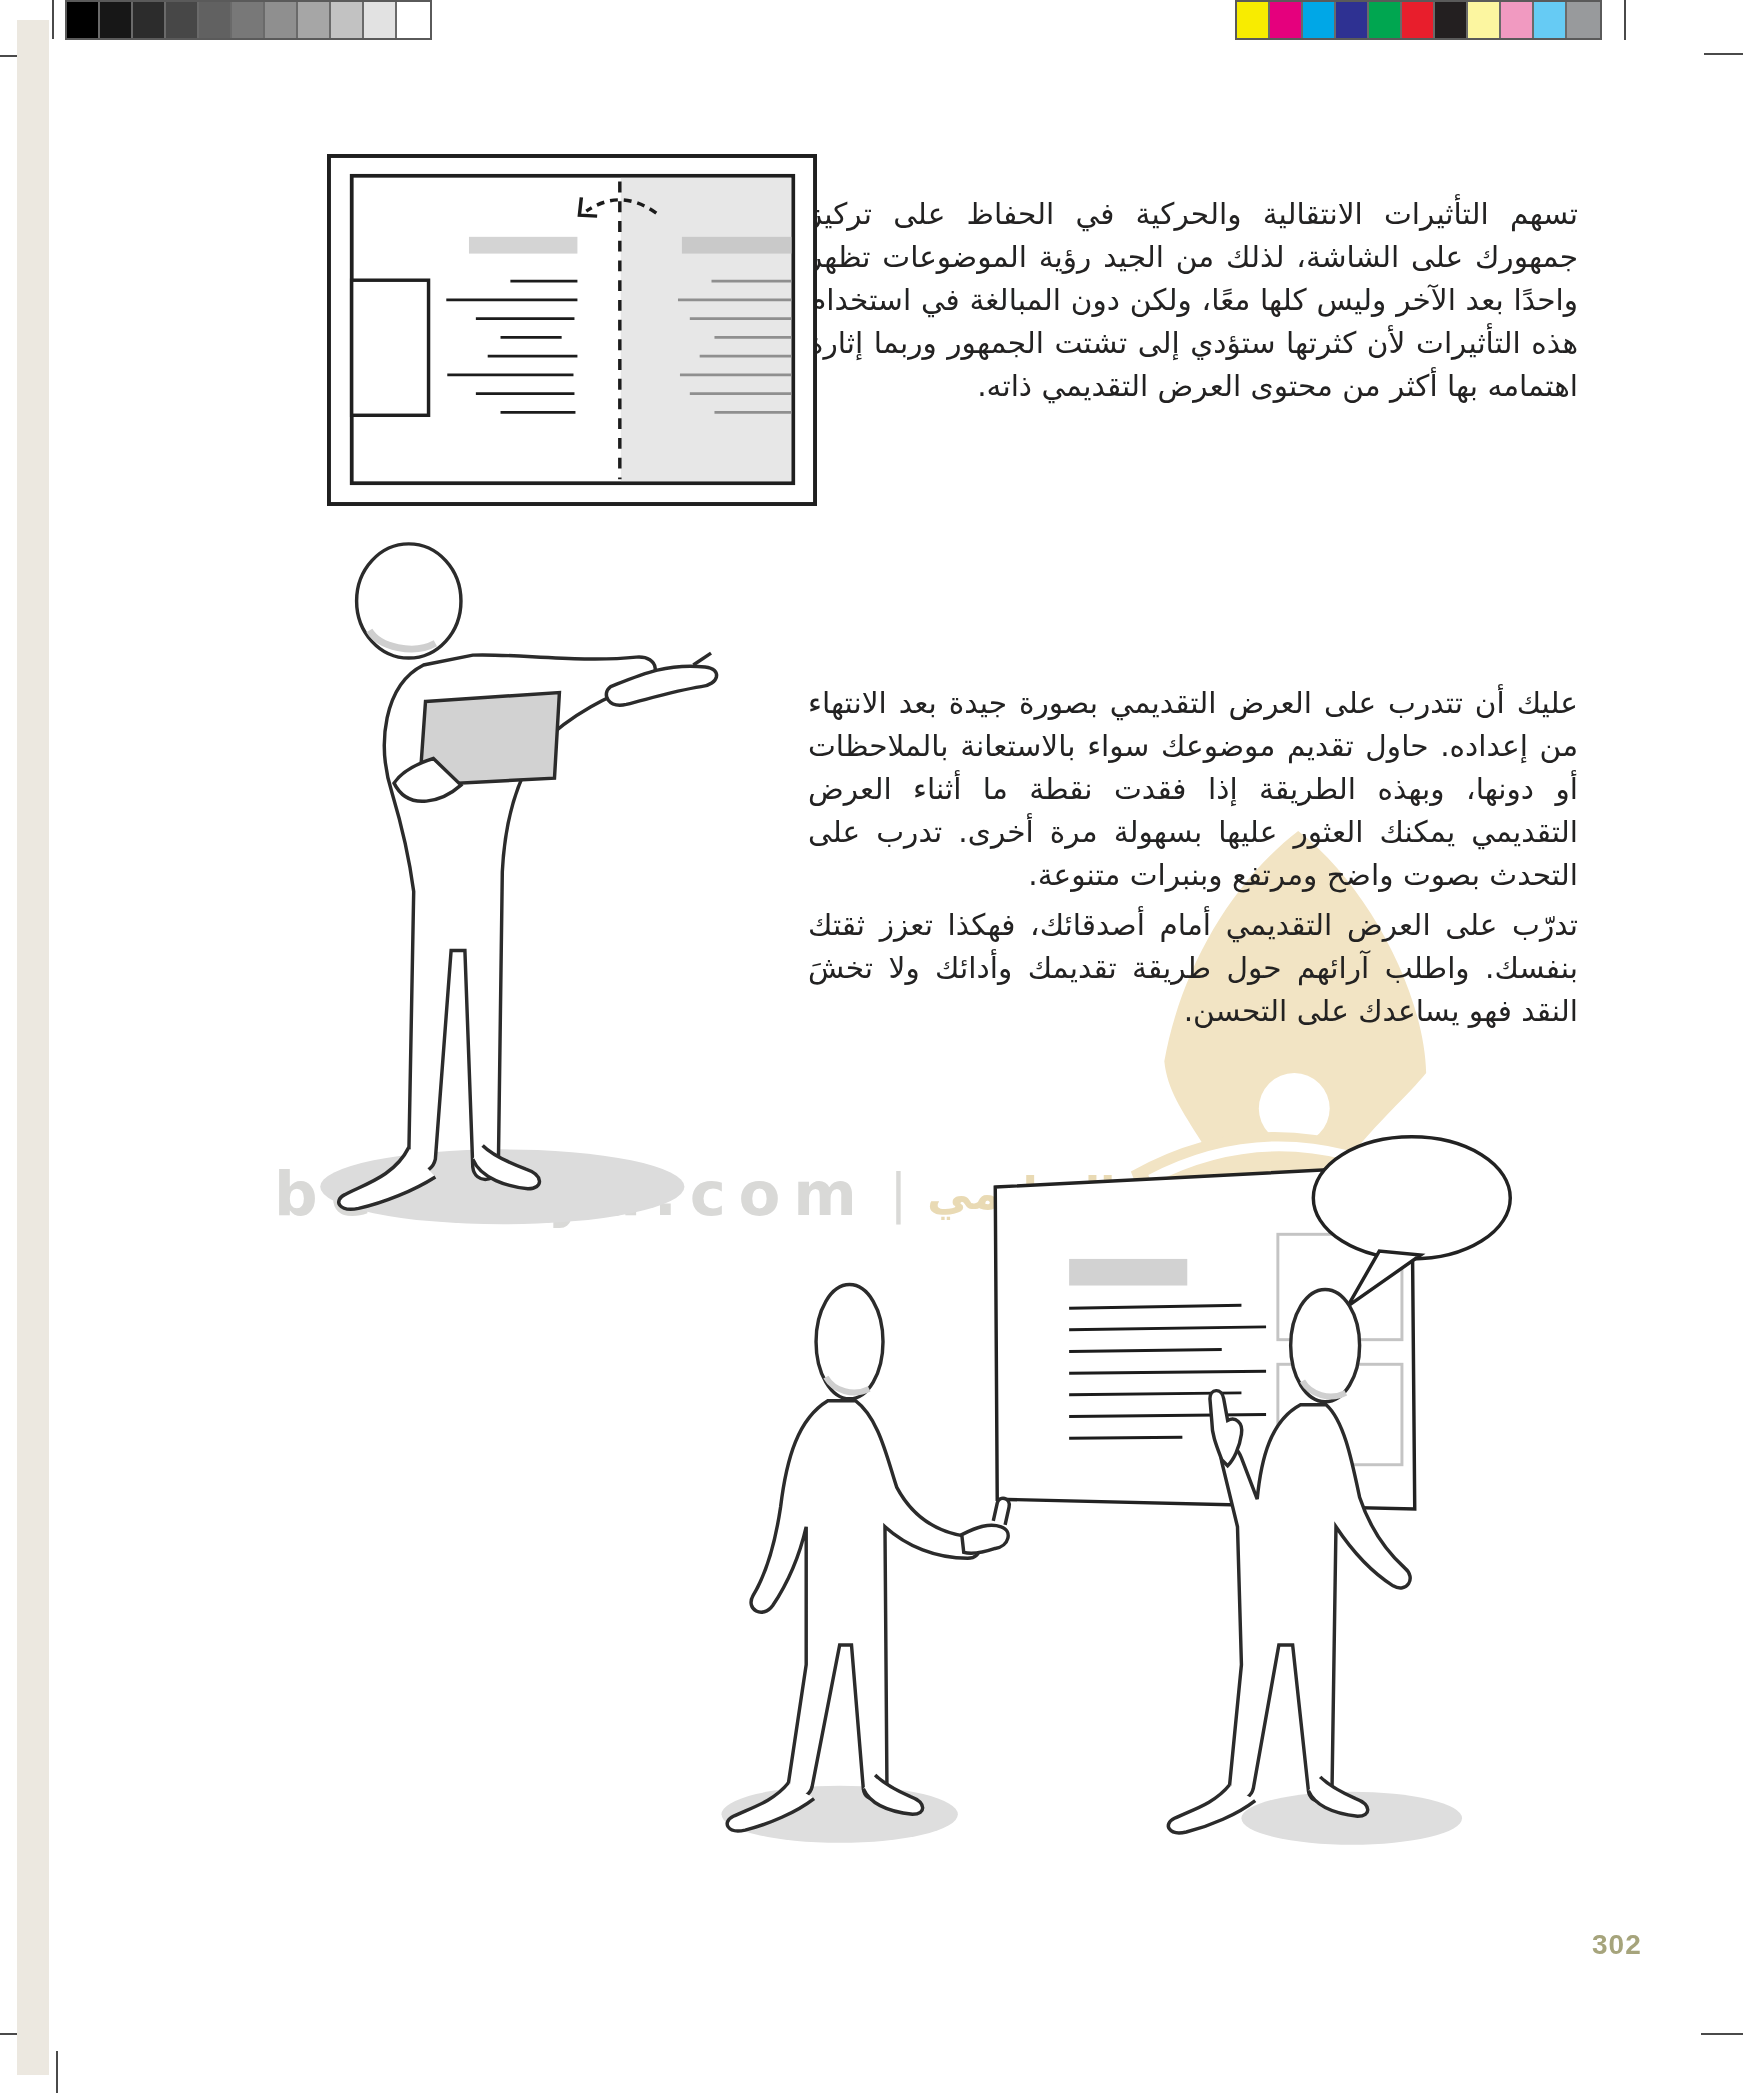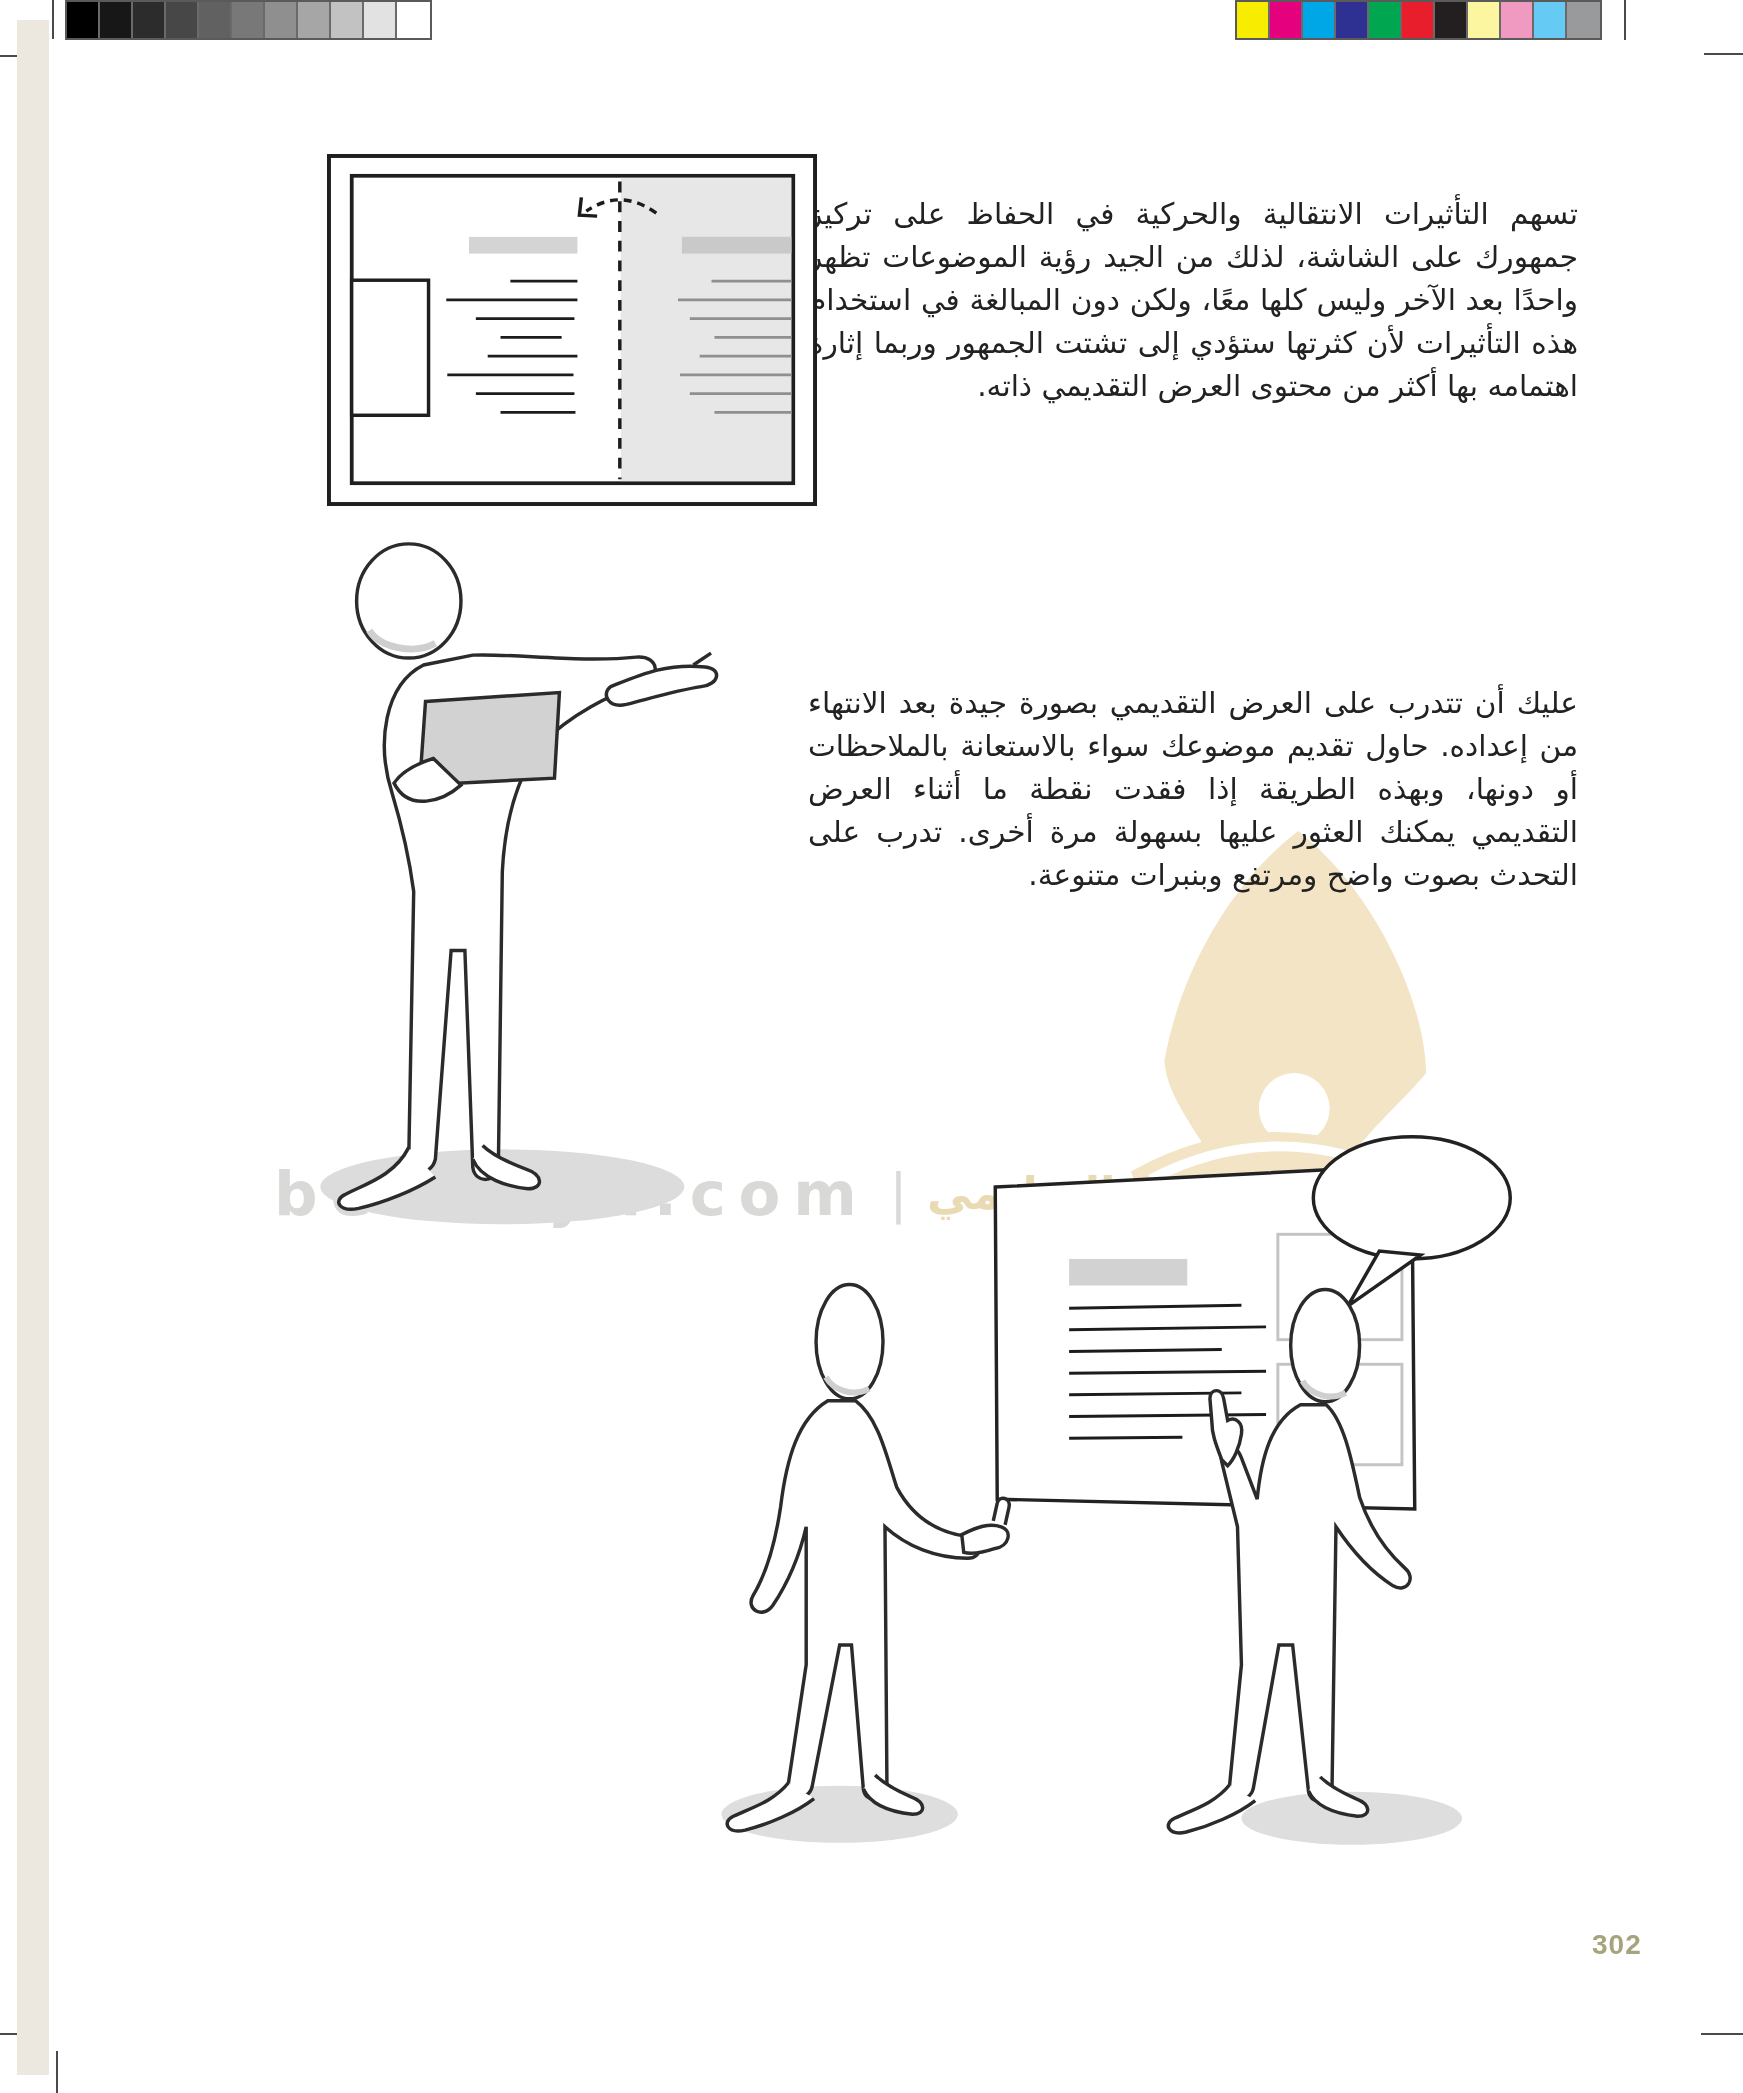--- a/index.html
+++ b/index.html
@@ -141,20 +141,21 @@
     <path d="M80 250 C 95 280, 130 268, 148 252 L 120 225 C 104 230, 88 238, 80 250 Z" fill="#ffffff" stroke="#2b2b2b" stroke-width="3.5"></path>
 
     <path d="M95 620 C 80 650, 48 658, 30 668 C 18 674, 24 686, 44 682 C 70 676, 100 664, 122 650" fill="#ffffff" stroke="#2b2b2b" stroke-width="3.5"></path>
     <path d="M160 632 C 168 652, 196 660, 216 662 C 232 662, 232 648, 214 642 C 198 636, 180 628, 170 618" fill="#ffffff" stroke="#2b2b2b" stroke-width="3.5"></path>
 
     <ellipse cx="95" cy="65" rx="53" ry="58" fill="#ffffff" stroke="#2b2b2b" stroke-width="3.5"></ellipse>
     <path d="M55 95 C 65 112, 100 120, 122 108" fill="none" stroke="#cfcfcf" stroke-width="7"></path>
   </svg>
 
   <div class="para" style="top:682px;">عليك أن تتدرب على العرض التقديمي بصورة جيدة بعد الانتهاء من إعداده. حاول تقديم موضوعك سواء بالاستعانة بالملاحظات أو دونها، وبهذه الطريقة إذا فقدت نقطة ما أثناء العرض التقديمي يمكنك العثور عليها بسهولة مرة أخرى. تدرب على التحدث بصوت واضح ومرتفع وبنبرات متنوعة.</div>
+  <div class="para" style="top:904px;">تدرّب على العرض التقديمي أمام أصدقائك، فهكذا تعزز ثقتك بنفسك. واطلب آرائهم حول طريقة تقديمك وأدائك ولا تخشَ النقد فهو يساعدك على التحسن.</div>
 
   <svg class="ill" style="left:690px;top:1113px;" width="837" height="734" viewBox="0 0 850 745">
 
     <ellipse cx="152" cy="712" rx="120" ry="29" fill="#dedede"></ellipse>
     <ellipse cx="672" cy="716" rx="112" ry="27" fill="#dedede"></ellipse>
 
     <path d="M310 75 L 733 53 L 736 402 L 312 392 Z" fill="#ffffff" stroke="#222222" stroke-width="3.5"></path>
     <rect x="385" y="148" width="120" height="27" fill="#d2d2d2"></rect>
     <g stroke="#1c1c1c" stroke-width="3">
       <line x1="385" y1="198" x2="560" y2="195"></line>

